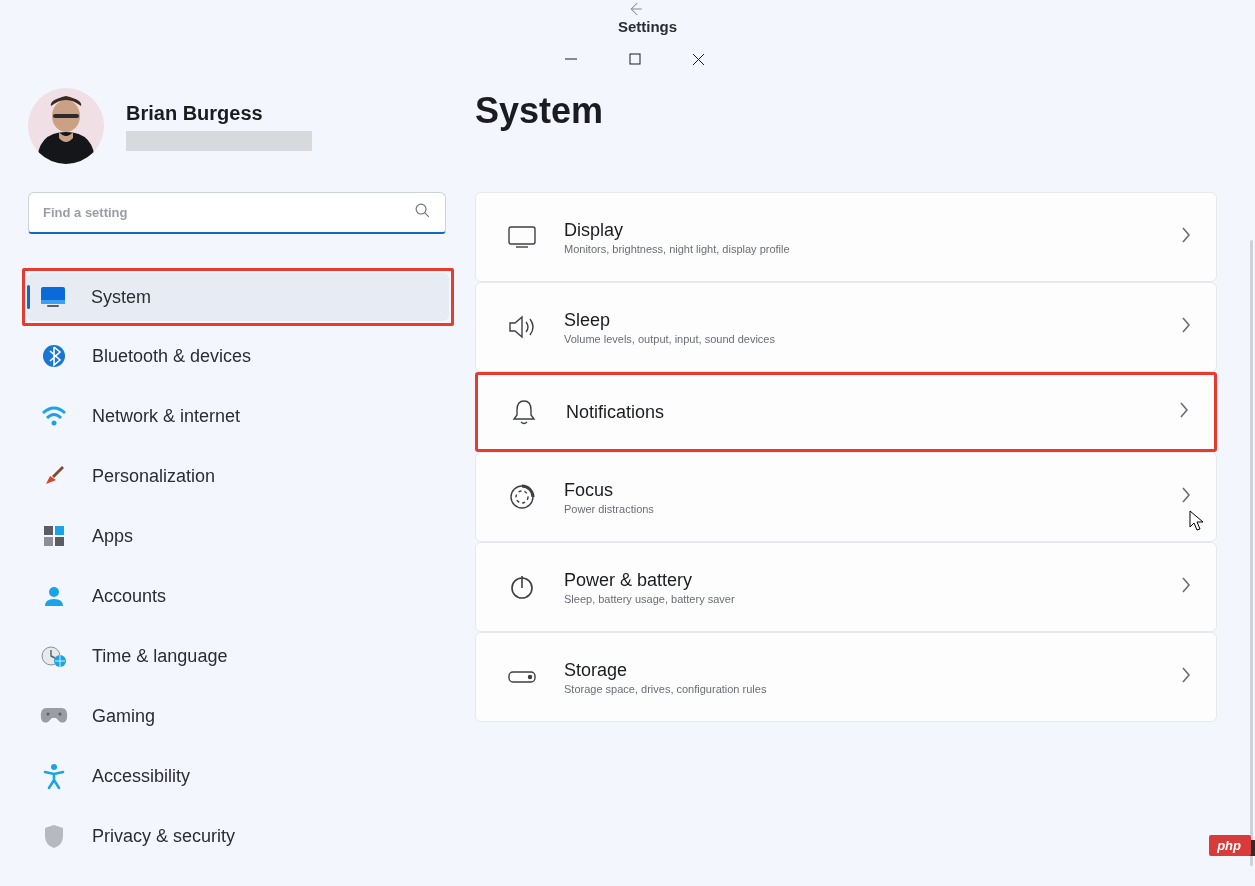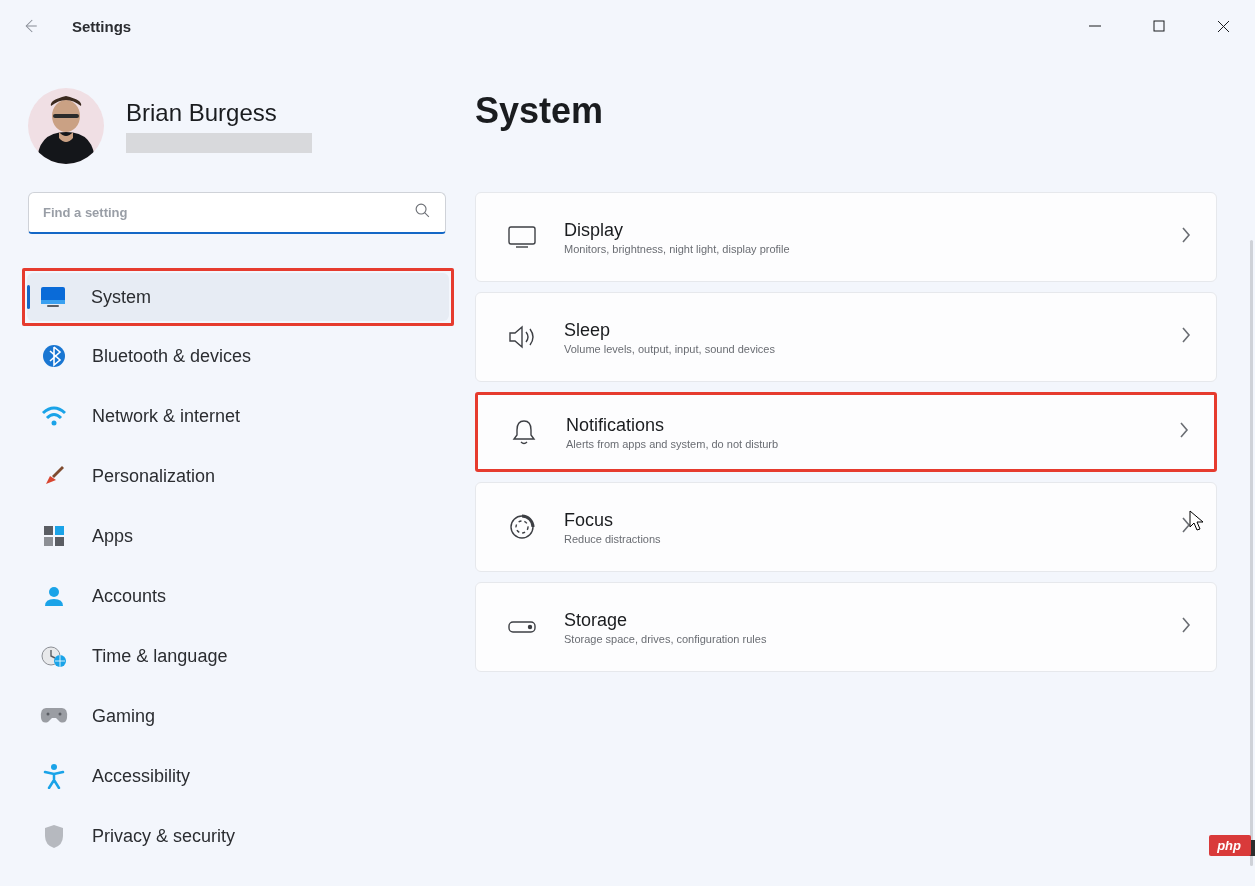--- a/index.html
+++ b/index.html
@@ -1,53 +1,53 @@
 <!DOCTYPE html>
 <html><head>
 <meta charset="utf-8">
 <style>
   * { box-sizing: border-box; margin: 0; padding: 0; font-family: "Segoe UI", Tahoma, sans-serif; }
   html, body { width: 1255px; height: 886px; overflow: hidden; background: #f3f6fc; }
 
   .app { width: 1255px; height: 886px; background: #f3f6fc; display: flex; flex-direction: column; }
 
-  .titlebar { height: 52px; display: flex; align-items: center; padding-left: 14px; }
+  .titlebar { height: 52px; display: flex; align-items: center; padding-left: 14px; flex-direction: column; }
   .back-btn { width: 32px; height: 32px; display: flex; align-items: center; justify-content: center; color: #8a8f98; cursor: pointer; }
   .app-title { margin-left: 26px; font-size: 15px; font-weight: 600; color: #2b2d31; }
   .titlebar-spacer { flex: 1; }
   .win-controls { display: flex; }
   .win-btn { width: 64px; height: 48px; display: flex; align-items: center; justify-content: center; cursor: pointer; }
 
   .body-row { flex: 1; display: flex; overflow: hidden; }
 
   .sidebar { width: 475px; padding-left: 28px; padding-top: 36px; display: flex; flex-direction: column; }
   .profile { display: flex; align-items: center; gap: 22px; margin-bottom: 28px; }
   .avatar { width: 76px; height: 76px; border-radius: 50%; background: #f0dfe4; display: flex; align-items: flex-end; justify-content: center; overflow: hidden; }
   .avatar svg { width: 70px; height: 72px; }
-  .profile-name { font-size: 24px; font-weight: 400; color: #1a1c1f; margin-bottom: 6px; }
+  .profile-name { font-size: 20px; font-weight: 700; color: #1a1c1f; margin-bottom: 6px; }
   .profile-sub { width: 186px; height: 20px; background: #d8d9dc; }
 
   .search-wrap { width: 418px; height: 42px; background: #fff; border: 1px solid #cfd2d8; border-bottom: 2px solid #1367c6; border-radius: 6px 6px 4px 4px; display: flex; align-items: center; padding: 0 14px; margin-bottom: 34px; }
   .search-input { flex: 1; border: none; outline: none; font-size: 13px; color: #2b2d31; background: transparent; font-weight: bold; }
   .search-input::placeholder { color: #999ea6; }
   .search-icon { color: #6d7076; }
 
   .nav { display: flex; flex-direction: column; gap: 0px; }
   .nav-item { width: 422px; height: 48px; display: flex; align-items: center; padding-left: 12px; gap: 24px; border-radius: 6px; cursor: pointer; font-size: 18px; color: #2b2d31; position: relative; margin-bottom: 12px; }
   .nav-item.selected { background: #e7ecf4; }
   .nav-item.selected::before { content: ""; position: absolute; left: 0; top: 12px; bottom: 12px; width: 3px; background: #1367c6; border-radius: 3px; }
   .nav-icon { width: 28px; height: 28px; display: flex; align-items: center; justify-content: center; }
 
   .highlight-box { border: 3px solid #e63b2e; border-radius: 2px; padding: 2px 2px; margin-bottom: 6px; width: 432px; margin-left: -6px;}
   .highlight-box .nav-item { margin-bottom: 0; }
 
   .main { flex: 1; padding-top: 38px; padding-right: 26px; overflow: hidden; position: relative; }
   .page-header { font-size: 36px; font-weight: 600; color: #1a1c1f; margin-bottom: 60px; }
 
-  .cards { display: flex; flex-direction: column; gap: 10px; padding-right: 12px; }
+  .cards { display: flex; flex-direction: column; padding-right: 12px; }
   .card { background: #fdfdfe; border: 1px solid #e6e8ec; border-radius: 6px; height: 90px; display: flex; align-items: center; padding: 0 24px; cursor: pointer; }
   .card.highlight { border: 3px solid #e63b2e; border-radius: 3px; height: 80px; }
   .card-icon { width: 44px; display: flex; align-items: center; justify-content: center; color: #3d3f44; }
   .card-text { flex: 1; margin-left: 20px; }
   .card-title { font-size: 18px; font-weight: 400; color: #1a1c1f; }
   .card-sub { font-size: 11px; color: #6a6d73; margin-top: 2px; }
   .card-chevron { color: #6a6d73; }
 
   .scroll-indicator { position: absolute; right: 2px; top: 188px; bottom: 20px; width: 3px; background: #cfd2d8; border-radius: 2px; }
 
@@ -277,48 +277,64 @@
 
         <div class="card highlight">
           <span class="card-icon">
             <svg width="26" height="28" viewBox="0 0 26 28" fill="none" stroke="#3d3f44" stroke-width="1.4">
                 <path d="M13 3 Q20 3 20 12 V17 L23 21 H3 L6 17 V12 Q6 3 13 3 Z"></path>
                 <path d="M10 24 Q13 27 16 24"></path>
               </svg>
           </span>
           <div class="card-text">
             <div class="card-title">Notifications</div>
-            <div class="card-sub">Alerts from apps and system, do not disturb</div>
           </div>
           <span class="card-chevron">
             <svg width="12" height="18" viewBox="0 0 12 18" fill="none" stroke="currentColor" stroke-width="1.6">
                 <path d="M3 2 L9 9 L3 16"></path>
               </svg>
           </span>
         </div>
 
         <div class="card">
           <span class="card-icon">
             <svg width="28" height="28" viewBox="0 0 28 28" fill="none" stroke="#3d3f44" stroke-width="1.4">
                 <circle cx="14" cy="14" r="11"></circle>
                 <circle cx="14" cy="14" r="6" stroke-dasharray="3 3"></circle>
                 <path d="M14 3 A11 11 0 0 1 25 14" stroke-width="3"></path>
               </svg>
           </span>
           <div class="card-text">
             <div class="card-title">Focus</div>
-            <div class="card-sub">Reduce distractions</div>
-          </div>
-          <span class="card-chevron">
-            <svg width="12" height="18" viewBox="0 0 12 18" fill="none" stroke="currentColor" stroke-width="1.6">
-                <path d="M3 2 L9 9 L3 16"></path>
-              </svg>
-          </span>
-        </div>
-
+            <div class="card-sub">Power distractions</div>
+          </div>
+          <span class="card-chevron">
+            <svg width="12" height="18" viewBox="0 0 12 18" fill="none" stroke="currentColor" stroke-width="1.6">
+                <path d="M3 2 L9 9 L3 16"></path>
+              </svg>
+          </span>
+        </div>
+
+        <div class="card">
+          <span class="card-icon">
+            <svg width="26" height="28" viewBox="0 0 26 28" fill="none" stroke="#3d3f44" stroke-width="1.6">
+                <circle cx="13" cy="15" r="10"></circle>
+                <line x1="13" y1="3" x2="13" y2="15"></line>
+              </svg>
+          </span>
+          <div class="card-text">
+            <div class="card-title">Power &amp; battery</div>
+            <div class="card-sub">Sleep, battery usage, battery saver</div>
+          </div>
+          <span class="card-chevron">
+            <svg width="12" height="18" viewBox="0 0 12 18" fill="none" stroke="currentColor" stroke-width="1.6">
+                <path d="M3 2 L9 9 L3 16"></path>
+              </svg>
+          </span>
+        </div>
 
         <div class="card">
           <span class="card-icon">
             <svg width="30" height="18" viewBox="0 0 30 18" fill="none" stroke="#3d3f44" stroke-width="1.4">
                 <rect x="2" y="4" width="26" height="10" rx="4"></rect>
                 <circle cx="23" cy="9" r="1.5" fill="#3d3f44"></circle>
               </svg>
           </span>
           <div class="card-text">
             <div class="card-title">Storage</div>

